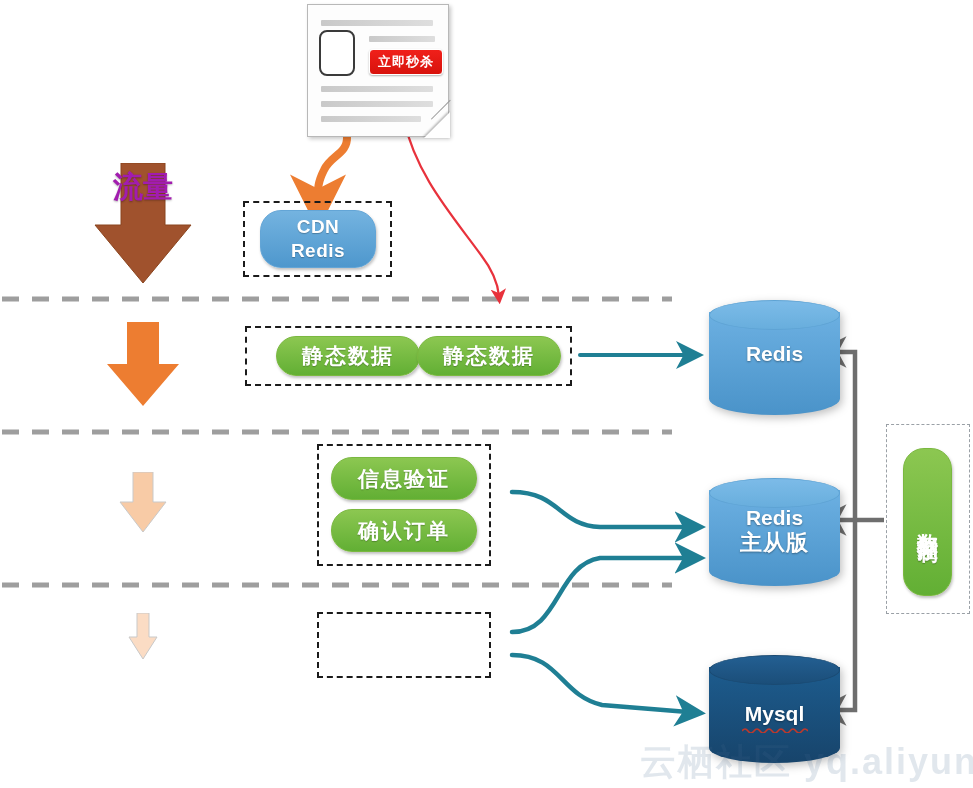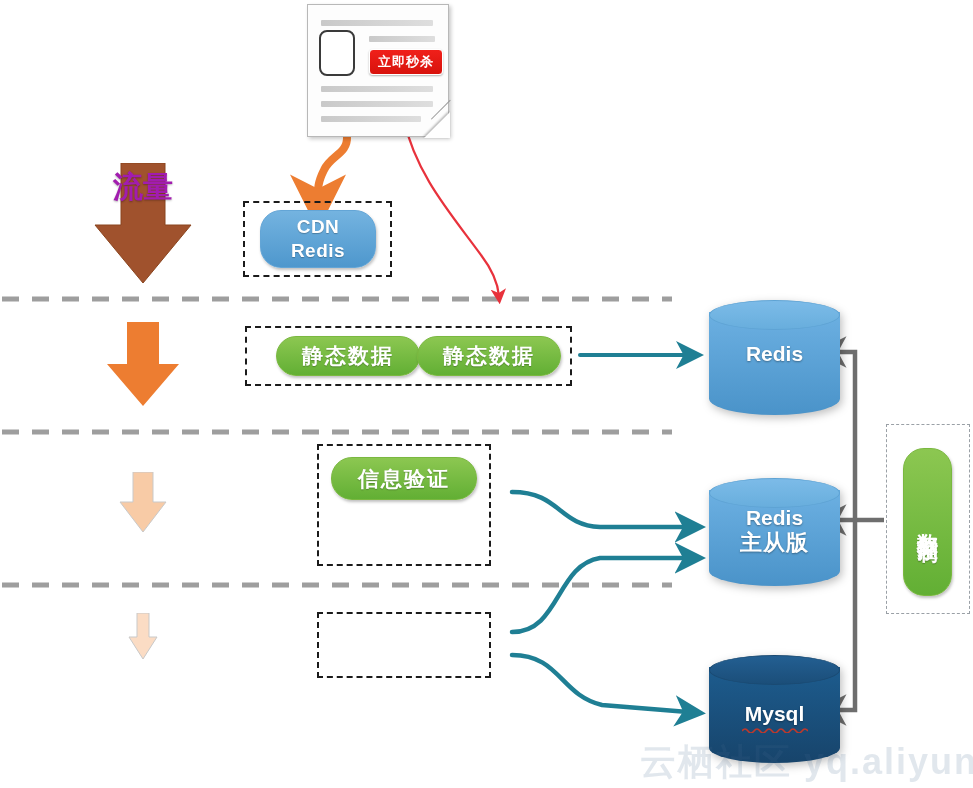--- a/index.html
+++ b/index.html
@@ -224,20 +224,21 @@
     <span>CDN</span>
     <span>Redis</span>
   </div>
 
   <div class="dashbox" style="left:245px; top:326px; width:327px; height:60px;"></div>
   <div class="pill green" style="left:268px; top:336px; width:144px; height:40px;margin-left:8px;">静态数据</div>
   <div class="pill green" style="left:417px; top:336px; width:144px; height:40px;">静态数据</div>
 
   <div class="dashbox" style="left:317px; top:444px; width:174px; height:122px;"></div>
   <div class="pill green" style="left:331px; top:457px; width:146px; height:43px;">信息验证</div>
+  <div class="pill green" style="left:331px; top:509px; width:146px; height:43px;">确认订单</div>
 
   <div class="dashbox" style="left:317px; top:612px; width:174px; height:66px;"></div>
 
   <div class="cyl redis" style="left:698px; top:300px; width:131px; height:115px;">
     <div class="shadow">
       <div class="body"></div>
       <div class="top"></div>
     </div>
     <div class="label">
       <span class="en">Redis</span>

